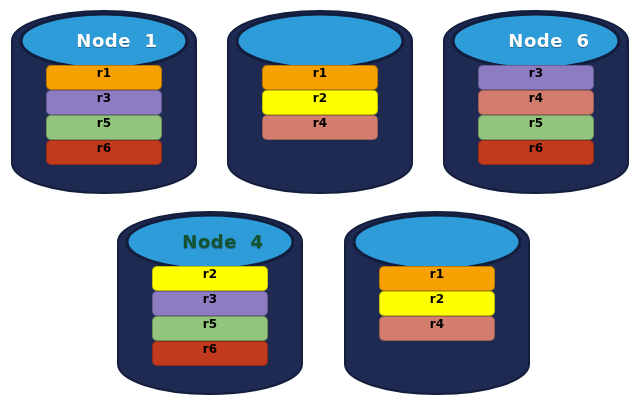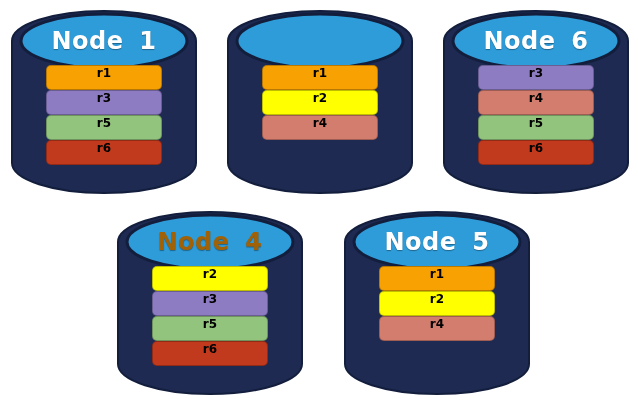--- a/index.html
+++ b/index.html
@@ -29,27 +29,27 @@
 
   .cyl {
     position: absolute;
     left: 0; top: 0;
     width: 188px;
     height: 192px;
     display: block;
   }
   .node-label {
     position: absolute;
-    left: 0;
+    left: 13px;
     top: 21px;
     width: 188px;
     height: 30px;
     line-height: 30px;
     text-align: center;
-    font-size: 24px;
+    font-size: 18px;
     font-weight: bold;
     white-space: pre;
     word-spacing: 7px;
     letter-spacing: 0.5px;
     text-shadow: 0 1px 1px rgba(0,0,0,0.35);
   }
   .bars {
     position: absolute;
     left: 36px;
     top: 60px;
@@ -112,34 +112,33 @@
         <div class="bar" style="top: 50px; background: rgb(147, 196, 125); color: rgb(0, 0, 0);">r5</div>
         <div class="bar" style="top: 75px; background: rgb(194, 58, 29); color: rgb(0, 0, 0);">r6</div>
       </div>
   </div>
 
   <div class="node pos3">
     <svg class="cyl" viewBox="0 0 188 192" aria-hidden="true">
       <path class="cyl-body" d="M 2,36 A 92,30 0 0 1 186,36 L 186,158 A 92,30 0 0 1 2,158 Z" stroke-width="2" fill="#1E2A52" stroke="#131E3D"></path>
       <ellipse class="cyl-top" cx="94" cy="36" rx="83" ry="27" stroke-width="3" fill="#2E9CD9" stroke="#131E3D"></ellipse>
     </svg>
-    <div class="node-label" style="color: #a16207;">Node 4</div>
+    <div class="node-label" style="color: #14532d;">Node 4</div>
     <div class="bars">
         <div class="bar" style="top: 0px; background: rgb(255, 255, 0); color: rgb(0, 0, 0);">r2</div>
         <div class="bar" style="top: 25px; background: rgb(142, 124, 195); color: rgb(0, 0, 0);">r3</div>
         <div class="bar" style="top: 50px; background: rgb(147, 196, 125); color: rgb(0, 0, 0);">r5</div>
         <div class="bar" style="top: 75px; background: rgb(194, 58, 29); color: rgb(0, 0, 0);">r6</div>
       </div>
   </div>
 
   <div class="node pos4">
     <svg class="cyl" viewBox="0 0 188 192" aria-hidden="true">
       <path class="cyl-body" d="M 2,36 A 92,30 0 0 1 186,36 L 186,158 A 92,30 0 0 1 2,158 Z" stroke-width="2" fill="#1E2A52" stroke="#131E3D"></path>
       <ellipse class="cyl-top" cx="94" cy="36" rx="83" ry="27" stroke-width="3" fill="#2E9CD9" stroke="#131E3D"></ellipse>
     </svg>
-    <div class="node-label" style="color: rgb(255, 255, 255);">Node 5</div>
     <div class="bars">
         <div class="bar" style="top: 0px; background: rgb(247, 161, 2); color: rgb(0, 0, 0);">r1</div>
         <div class="bar" style="top: 25px; background: rgb(255, 255, 0); color: rgb(0, 0, 0);">r2</div>
         <div class="bar" style="top: 50px; background: rgb(210, 125, 110); color: rgb(0, 0, 0);">r4</div>
       </div>
   </div>
 </div>
 
 </body></html>

